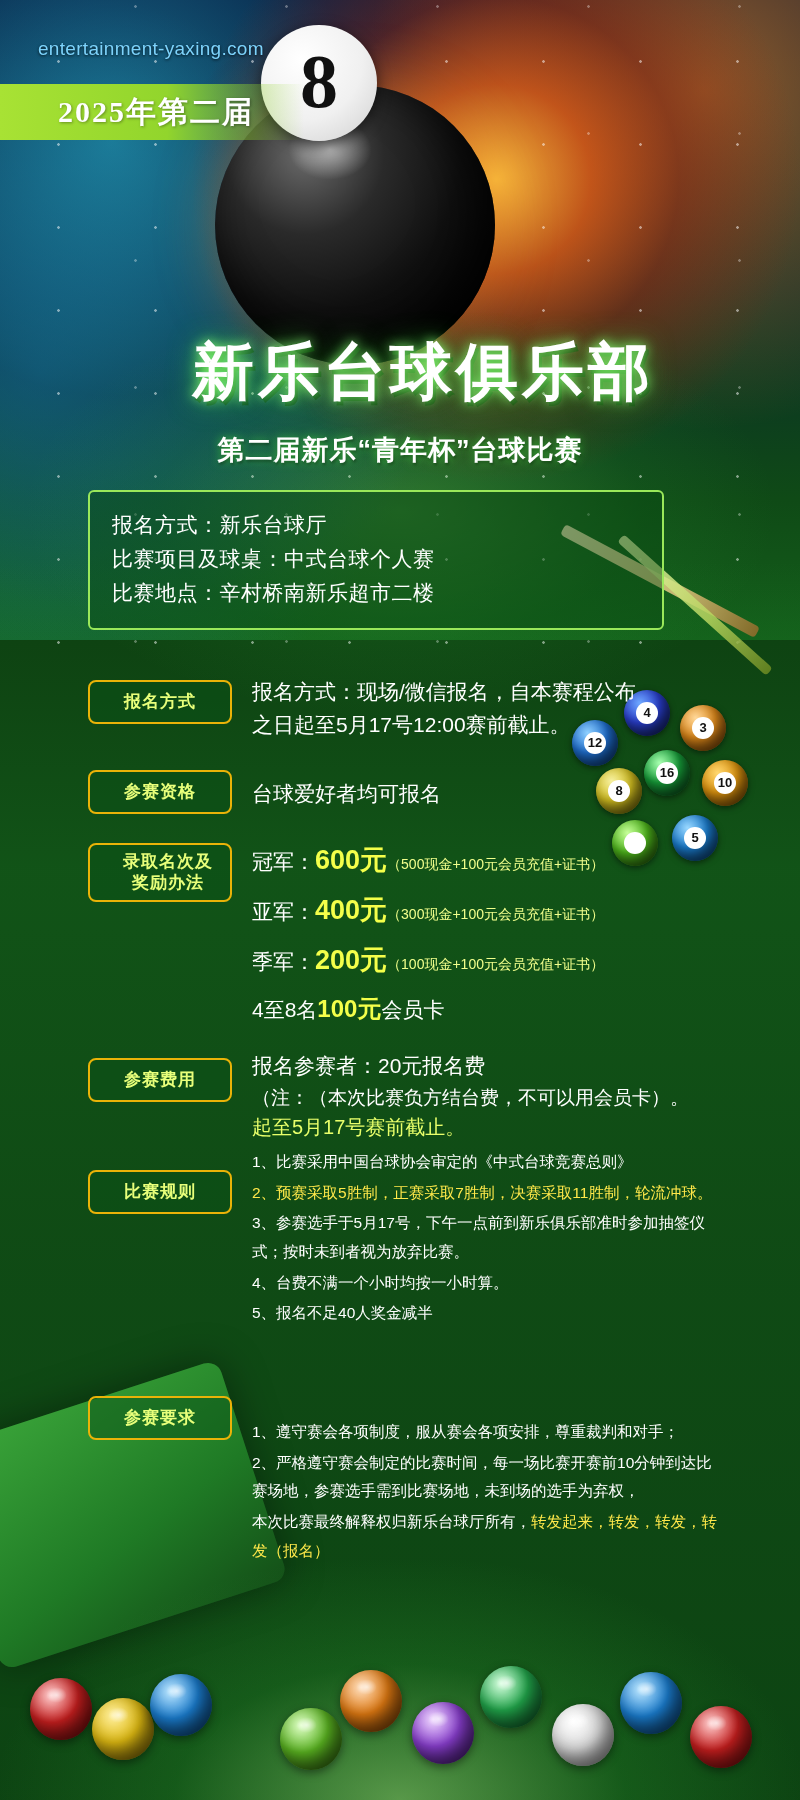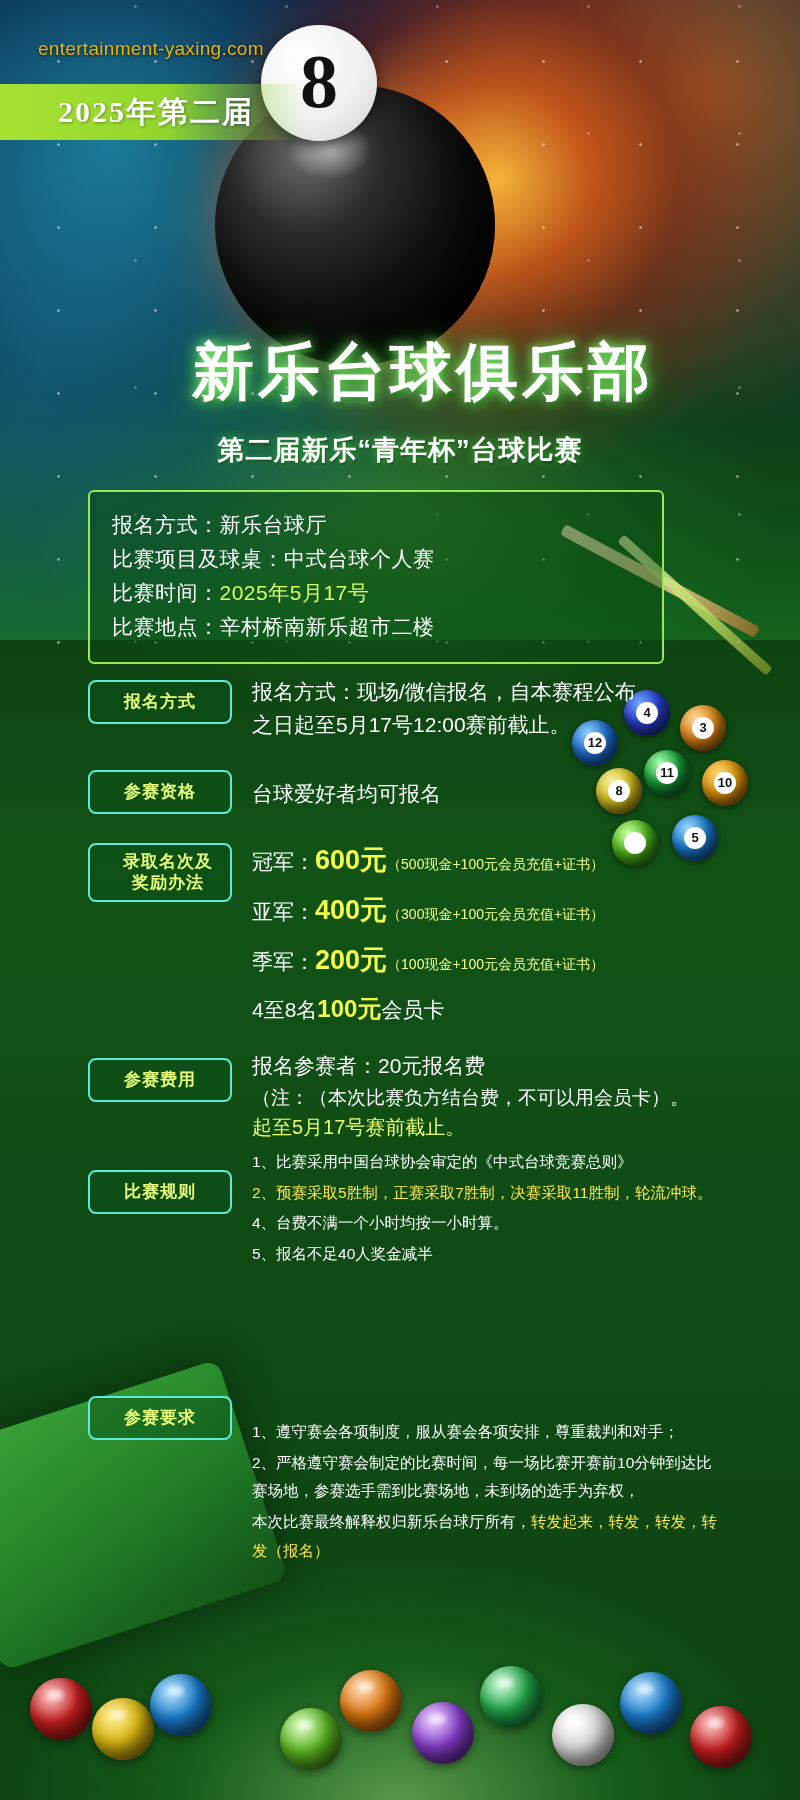--- a/index.html
+++ b/index.html
@@ -98,21 +98,21 @@
     color: #111;
     line-height: 1;
     margin-top: -4px;
   }
 
   
   .url-bar {
     position: absolute;
     left: 38px; top: 38px;
     font-size: 19px;
-    color: #eab308;
+    color: #7dd3fc;
     letter-spacing: .3px;
     text-shadow: 0 1px 3px rgba(0,0,0,.8);
     z-index: 30;
   }
 
   
   .year-ribbon {
     position: absolute;
     left: 0; top: 84px;
     width: 268px; height: 56px;
@@ -184,21 +184,21 @@
   .section {
     position: absolute;
     left: 0; right: 0;
     z-index: 20;
   }
   .tag {
     position: absolute;
     left: 88px;
     width: 144px;
     min-height: 44px;
-    border: 2px solid #5eead4;
+    border: 2px solid #eab308;
     border-radius: 8px;
     background: rgba(10, 80, 22, 0.5);
     color: #e8ff7a;
     font-weight: bold;
     font-size: 17px;
     letter-spacing: 1px;
     display: flex;
     align-items: center;
     justify-content: center;
     text-align: center;
@@ -352,42 +352,39 @@
     <div class="ball" style="left:52px; top:10px;  background:radial-gradient(circle at 34% 28%, #6fa8ff 0%, #2a3fd0 45%, #11205e 100%);">
         <i>4</i>
       </div>
     <div class="ball" style="left:108px;top:25px;  background:radial-gradient(circle at 34% 28%, #ffd89a 0%, #e08a1a 45%, #7a4305 100%);">
         <i>3</i>
       </div>
     <div class="ball" style="left:24px; top:88px;  background:radial-gradient(circle at 34% 28%, #f6f0a0 0%, #d4c020 45%, #6f6508 100%);">
         <i>8</i>
       </div>
     <div class="ball" style="left:72px; top:70px;  background:radial-gradient(circle at 34% 28%, #a8ffb0 0%, #17a03a 45%, #0a4d19 100%);">
-        <i>11</i>
+        <i>16</i>
       </div>
     <div class="ball" style="left:130px;top:80px;  background:radial-gradient(circle at 34% 28%, #ffd76f 0%, #e0960f 45%, #7a4a04 100%);">
         <i>10</i>
       </div>
     <div class="ball" style="left:40px; top:140px; background:radial-gradient(circle at 34% 28%, #c7ff9a 0%, #4fb81c 45%, #215a09 100%);">
         <i></i>
       </div>
     <div class="ball" style="left:100px;top:135px; background:radial-gradient(circle at 34% 28%, #9ad8ff 0%, #1b7ed0 45%, #0a3b6b 100%);">
         <i>5</i>
       </div>
   </div>
 
   <div class="info-box">
     <div class="info-line">
       <span>报名方式：</span><span>新乐台球厅</span>
     </div>
     <div class="info-line">
       <span>比赛项目及球桌：</span><span>中式台球个人赛</span>
-    </div>
-    <div class="info-line">
-      <span>比赛时间：</span><span class="hl">2025年5月17号</span>
     </div>
     <div class="info-line">
       <span>比赛地点：</span><span>辛村桥南新乐超市二楼</span>
     </div>
   </div>
 
   <div class="section">
     <div class="tag" style="top:680px;">报名方式</div>
     <div class="body-text" style="top:676px;">
       <div>报名方式：现场/微信报名，自本赛程公布</div>
@@ -432,20 +429,21 @@
       <div style="font-size:19px;">（注：（本次比赛负方结台费，不可以用会员卡）。</div>
       <div class="hl" style="font-size:20px;">起至5月17号赛前截止。</div>
     </div>
   </div>
 
   <div class="section">
     <div class="tag" style="top:1170px;">比赛规则</div>
     <div class="rules" style="top:1148px;">
       <div>1、比赛采用中国台球协会审定的《中式台球竞赛总则》</div>
       <div class="hl">2、预赛采取5胜制，正赛采取7胜制，决赛采取11胜制，轮流冲球。</div>
+      <div>3、参赛选手于5月17号，下午一点前到新乐俱乐部准时参加抽签仪式；按时未到者视为放弃比赛。</div>
       <div>4、台费不满一个小时均按一小时算。</div>
       <div>5、报名不足40人奖金减半</div>
     </div>
   </div>
 
   <div class="section">
     <div class="tag" style="top:1396px;">参赛要求</div>
     <div class="rules" style="top:1418px;">
       <div>1、遵守赛会各项制度，服从赛会各项安排，尊重裁判和对手；</div>
       <div>2、严格遵守赛会制定的比赛时间，每一场比赛开赛前10分钟到达比赛场地，参赛选手需到比赛场地，未到场的选手为弃权，</div>

